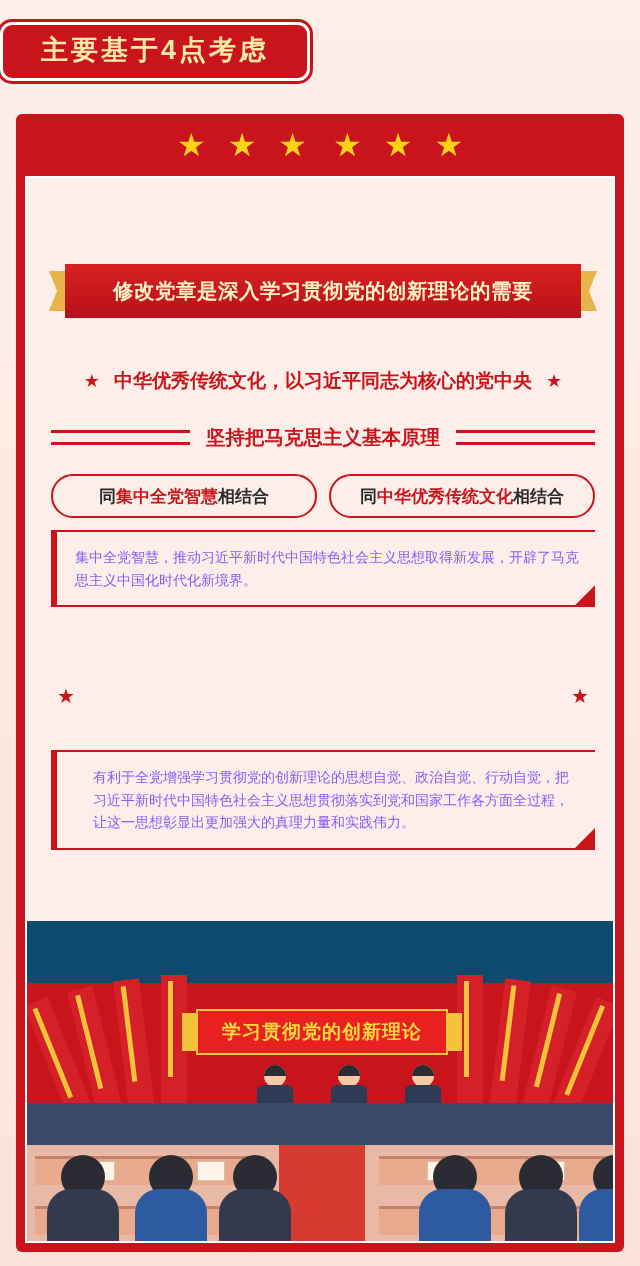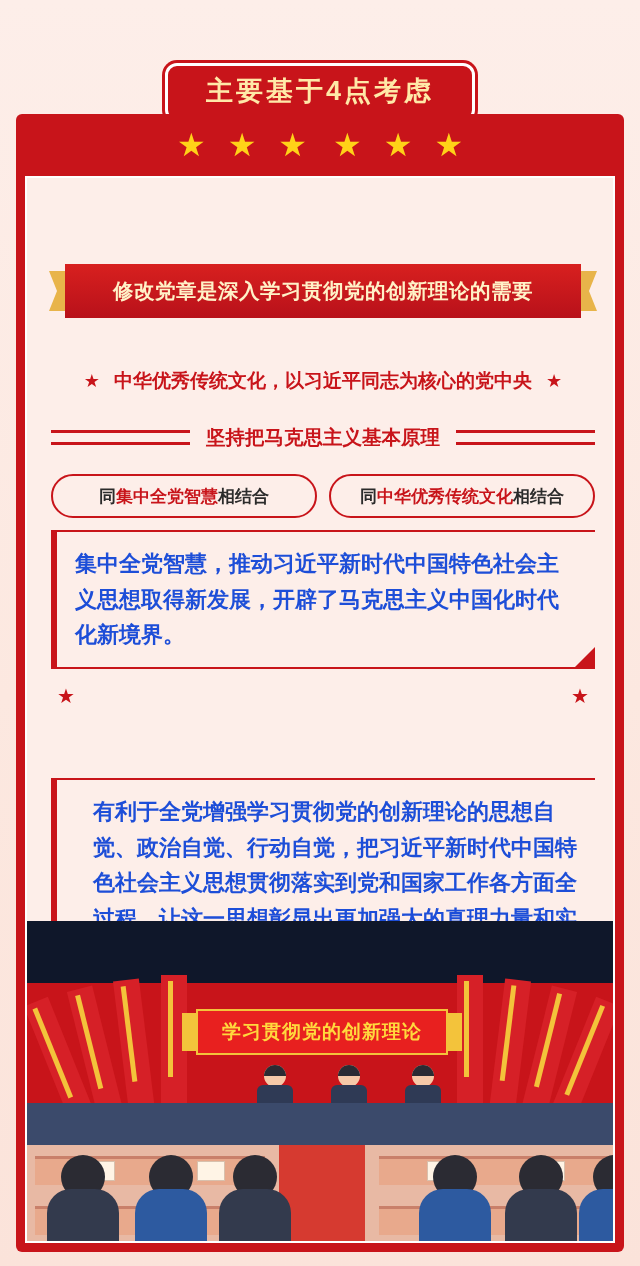--- a/index.html
+++ b/index.html
@@ -22,22 +22,20 @@
     overflow: hidden;
   }
 
   
   .top-title-wrap {
     position: absolute;
     top: 22px;
     left: 0;
     width: 640px;
     display: flex;
-    justify-content: center;
-    margin-top: 41px;
   }
   .top-title {
     background: #c8141a;
     border: 3px solid #ffffff;
     box-shadow: 0 0 0 3px #c8141a;
     border-radius: 12px;
     padding: 12px 38px 14px 38px;
     color: #ffe9a8;
     font-size: 27px;
     font-weight: bold;
@@ -202,37 +200,37 @@
   .qbox {
     position: absolute;
     left: 24px;
     width: 544px;
     box-sizing: border-box;
     background: #fdeee9;
     border-top: 2px solid #c8141a;
     border-bottom: 2px solid #c8141a;
     border-left: 6px solid #c8141a;
     padding: 14px 16px 14px 18px;
-    color: #1d4ed8;
-    font-size: 22px;
+    color: #8b5cf6;
+    font-size: 14px;
     line-height: 1.62;
-    font-weight: bold;
+    font-weight: normal;
   }
   .qbox::after {
     content: "";
     position: absolute;
     right: 0;
     bottom: -2px;
     width: 22px;
     height: 22px;
     background: #c8141a;
     clip-path: polygon(100% 0, 100% 100%, 0 100%);
   }
   .qbox1 { top: 352px; }
-  .qbox2 { top: 600px; padding-left: 36px; }
+  .qbox2 { top: 572px; padding-left: 36px; }
 
   
   .block2 {
     position: absolute;
     left: 24px;
     top: 506px;
     width: 544px;
   }
   .block2-row1 {
     display: flex;
@@ -255,21 +253,21 @@
   }
 
   
   .illus {
     position: absolute;
     left: 0;
     bottom: 0;
     width: 590px;
     height: 320px;
     overflow: hidden;
-    background: #0f172a;
+    background: #0c4a6e;
   }
   .illus-bg {
     position: absolute;
     left: 0;
     bottom: 0;
     width: 590px;
     height: 258px;
     background: #c8141a;
   }
   .flagset {

